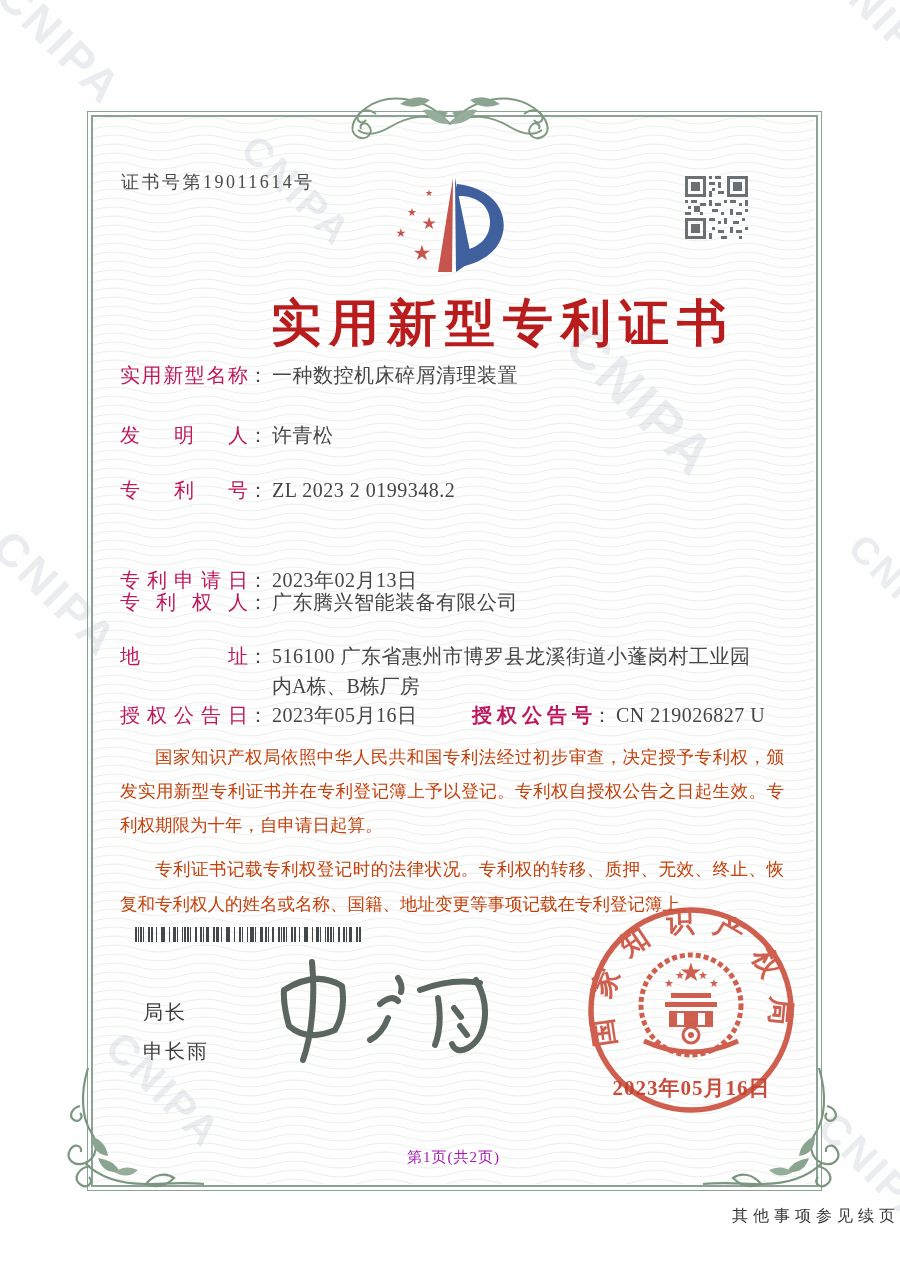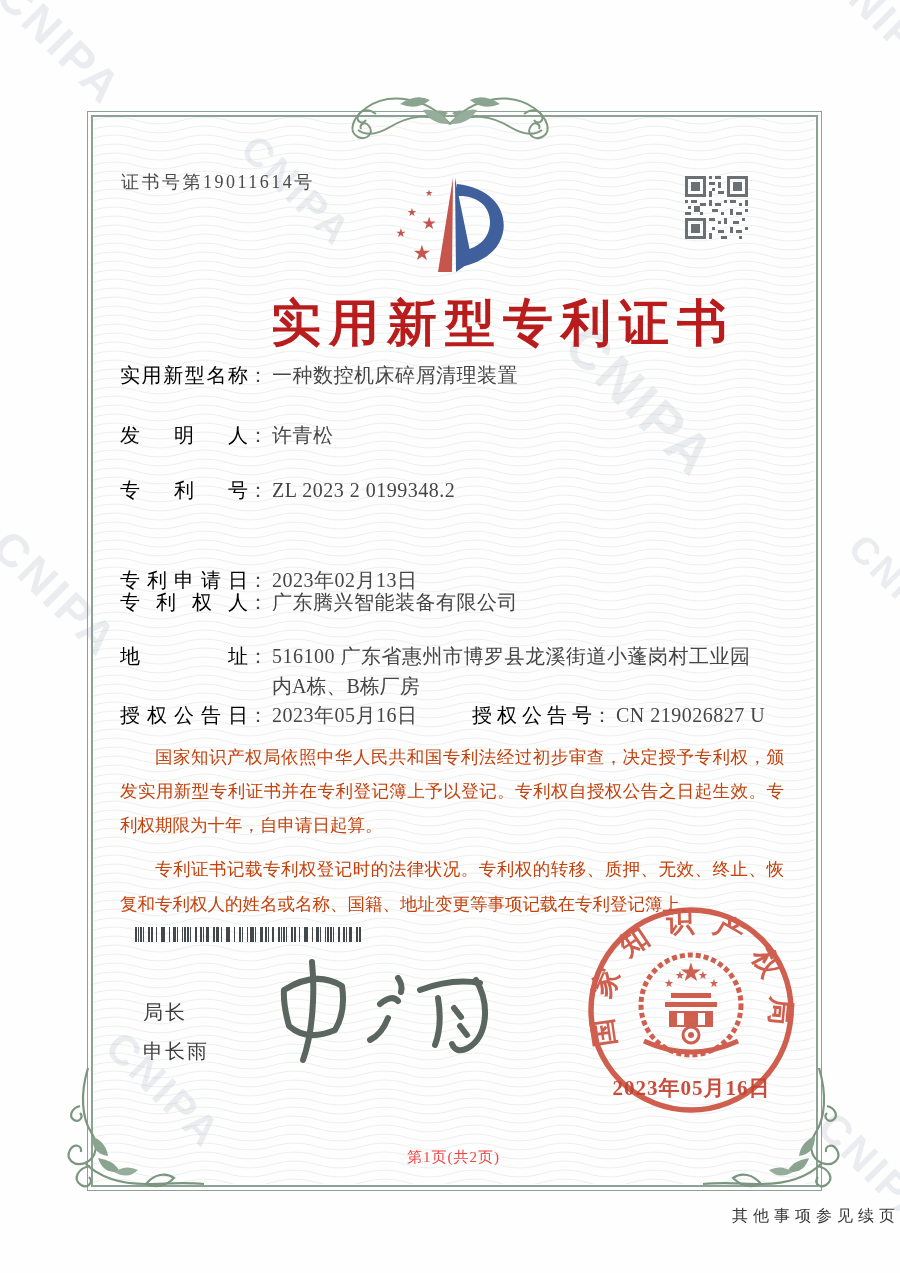--- a/index.html
+++ b/index.html
@@ -19,46 +19,46 @@
   #waves{position:absolute;left:92px;top:116px;width:723px;height:1068px;opacity:.55;}
   
   #certno{position:absolute;left:121px;top:170px;font-size:18px;letter-spacing:2.5px;color:#4a4a4a;}
   #logo{position:absolute;left:385px;top:160px;}
   #qr{position:absolute;left:685px;top:176px;}
   #title{position:absolute;left:87px;top:290px;width:832px;text-align:center;
          font-size:50px;font-weight:bold;letter-spacing:8px;color:#b91c1c;}
   
   #fields{position:absolute;left:120px;top:362px;width:670px;font-size:20px;color:#454545;}
   .frow{position:absolute;left:0;white-space:nowrap;}
-  .f-label{display:inline-block;width:128px;text-align:justify;text-align-last:justify;color:#000000;}
+  .f-label{display:inline-block;width:128px;text-align:justify;text-align-last:justify;color:#be185d;}
   .f-colon{display:inline-block;width:24px;}
   .f-value{letter-spacing:.5px;}
   .addr2{position:absolute;left:152px;white-space:nowrap;}
   .g2{position:absolute;left:352px;white-space:nowrap;}
-  .g2 .f-label{width:120px;}
+  .g2 .f-label{width:120px;font-weight:bold;}
   
   #body-text{position:absolute;left:120px;top:740px;width:664px;font-size:17.5px;
              line-height:1.95;color:#c2410c;text-align:justify;}
   #body-text p{margin:0 0 10px 0;text-indent:2em;}
   
   #barcode{position:absolute;left:135px;top:927px;width:226px;height:15px;
     background:
       repeating-linear-gradient(90deg,#43484b 0 2px,transparent 2px 3px,#43484b 3px 4px,transparent 4px 8px,#43484b 8px 9px,transparent 9px 13px),
       repeating-linear-gradient(90deg,transparent 0 5px,#43484b 5px 7px,transparent 7px 11px);}
   
   #director-title{position:absolute;left:143px;top:999px;font-size:20px;color:#3f3f3f;letter-spacing:2px;font-family:Liberation Serif, serif;}
   #director-name{position:absolute;left:143px;top:1038px;font-size:20px;color:#404040;letter-spacing:2px;}
   #signature{position:absolute;left:252px;top:952px;}
   
   #seal{position:absolute;left:584px;top:903px;width:215px;height:215px;}
   #seal-date{position:absolute;left:0;top:171px;width:100%;text-align:center;
              font-size:21px;font-weight:600;color:rgba(195,63,46,.93);letter-spacing:1px;}
   
   #pageno{position:absolute;left:87px;top:1148px;width:733px;text-align:center;
-          font-size:15px;color:#ef4444;letter-spacing:1px;}
+          font-size:15px;color:#a21caf;letter-spacing:1px;}
   #contnote{position:absolute;left:0;top:1206px;width:100%;text-align:right;
             font-size:16px;color:#383838;letter-spacing:5px;}
   .flip{transform:scaleX(-1);}
   svg{display:block;}
 </style>
 </head>
 <body>
 
 <div id="page">
 

